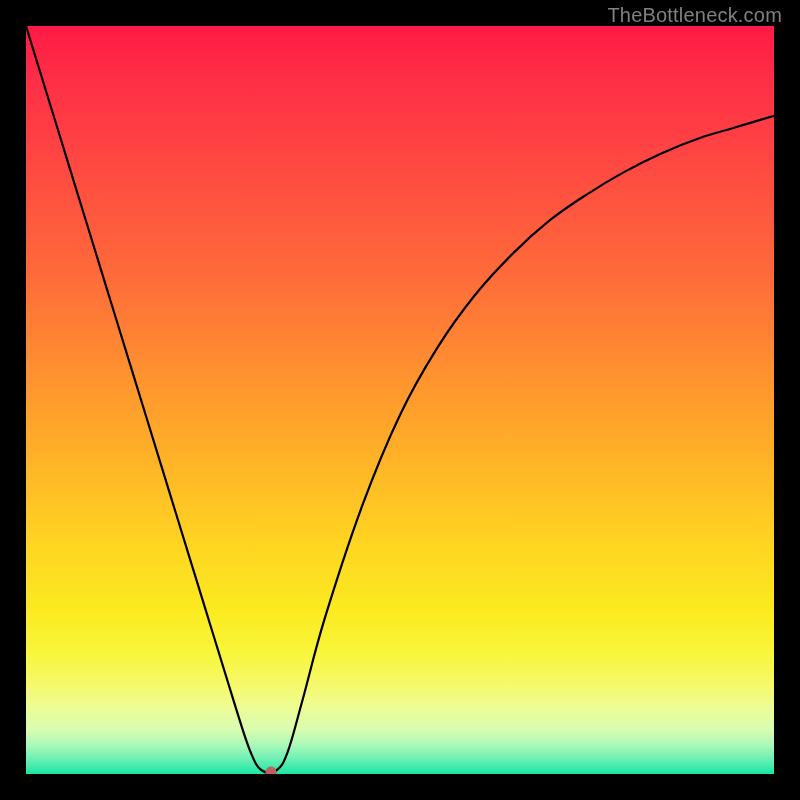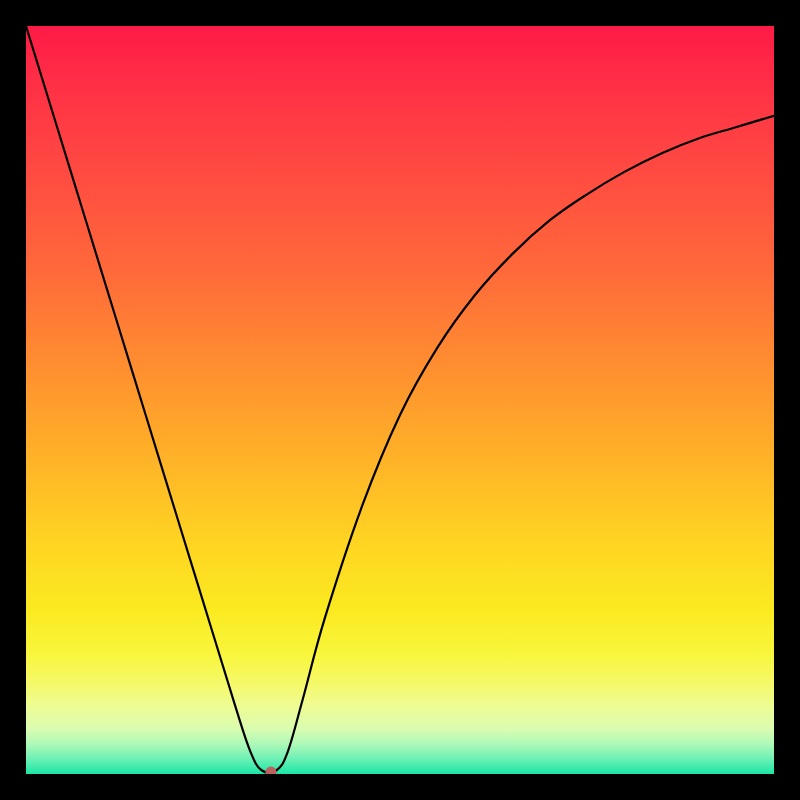--- a/index.html
+++ b/index.html
@@ -82,20 +82,21 @@
     height: 2px;
     background: linear-gradient(to right, #0db47f, #0db47f);
     opacity: 0.0;
   }
 </style>
 </head>
 <body>
 
 <div class="frame">
 
+  <div class="watermark">TheBottleneck.com</div>
 
   <div class="plot-area">
     <div class="gradient"></div>
 
     <svg class="curve" viewBox="0 0 748 748" preserveAspectRatio="none">
       <path fill="none" stroke="#000" stroke-width="2.2" stroke-linecap="round" d="M 0.00 0.00 C 5.39 17.50, 19.15 62.23, 29.92 97.24 C 40.69 132.25, 49.07 159.47, 59.84 194.48 C 70.61 229.49, 78.99 256.71, 89.76 291.72 C 100.53 326.73, 108.91 353.95, 119.68 388.96 C 130.45 423.97, 138.83 451.19, 149.60 486.20 C 160.37 521.21, 168.75 548.43, 179.52 583.44 C 190.29 618.45, 201.36 655.10, 209.44 680.68 C 217.52 706.26, 219.69 714.12, 224.40 725.56 C 229.11 737.00, 230.91 740.89, 235.62 744.26 C 240.33 747.63, 245.87 747.63, 250.58 744.26 C 255.29 740.89, 257.09 738.35, 261.80 725.56 C 266.51 712.77, 270.03 697.44, 276.76 673.20 C 283.49 648.96, 288.43 625.93, 299.20 590.92 C 309.97 555.91, 323.14 515.07, 336.60 478.72 C 350.06 442.37, 360.54 417.23, 374.00 388.96 C 387.46 360.69, 397.94 343.18, 411.40 321.64 C 424.86 300.10, 435.34 286.11, 448.80 269.28 C 462.26 252.45, 472.74 241.60, 486.20 228.14 C 499.66 214.68, 510.14 205.25, 523.60 194.48 C 537.06 183.71, 547.54 177.05, 561.00 168.30 C 574.46 159.55, 584.94 153.27, 598.40 145.86 C 611.86 138.45, 622.34 133.22, 635.80 127.16 C 649.26 121.10, 659.74 116.91, 673.20 112.20 C 686.66 107.49, 697.14 105.02, 710.60 100.98 C 724.06 96.94, 741.27 91.78, 748.00 89.76" id="curve-path"></path>
     </svg>
 
     <div class="dot" id="min-dot" style="left: 245.344px; top: 745.756px; background: rgb(187, 97, 94);"></div>
 

